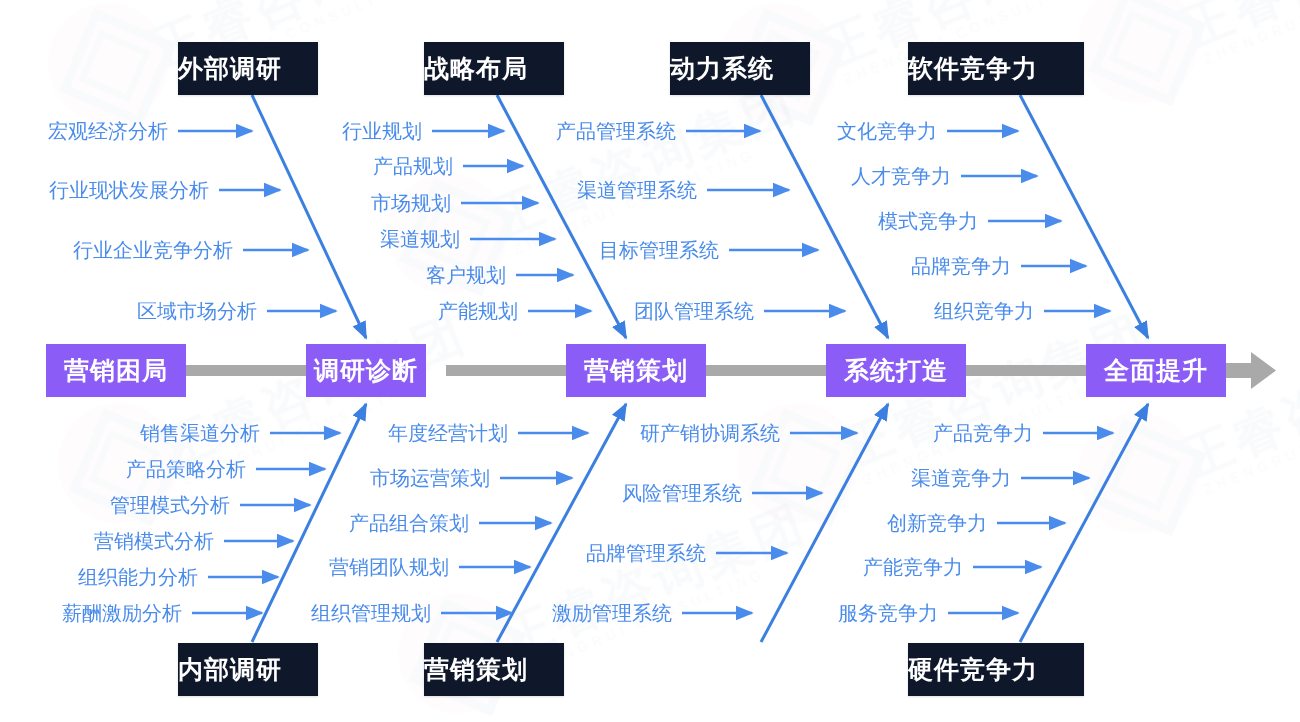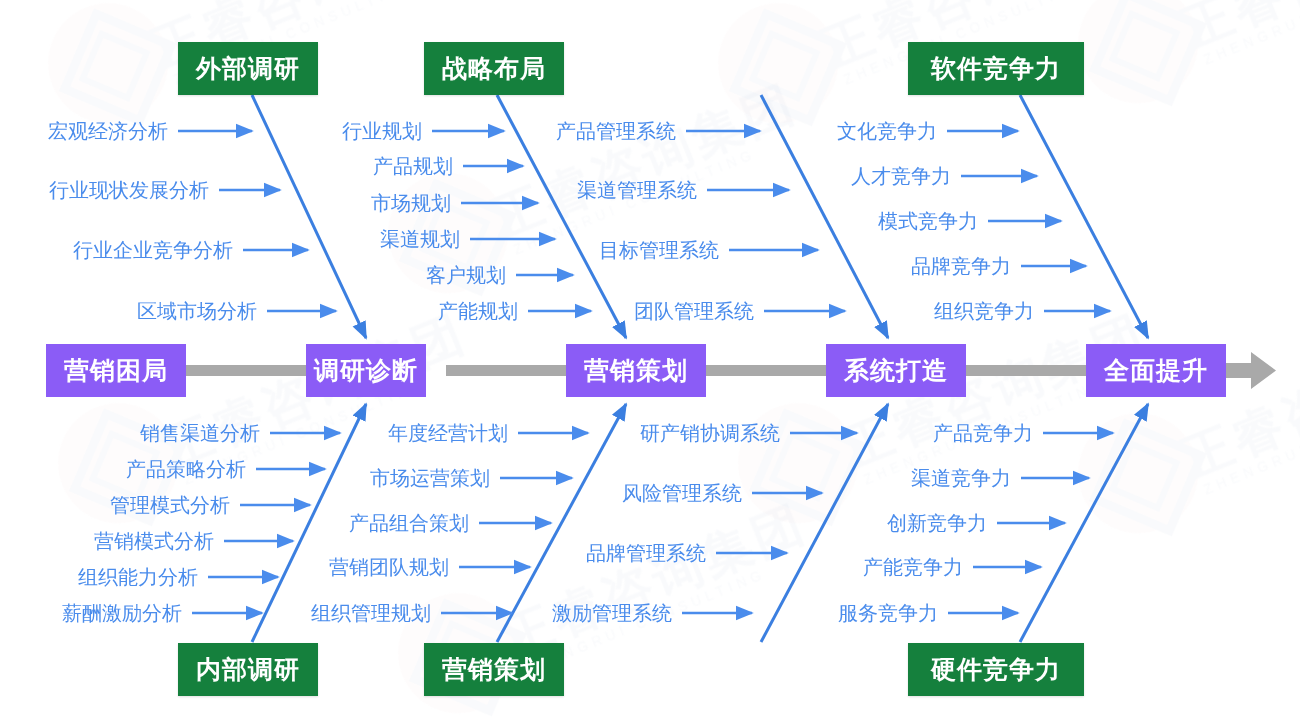--- a/index.html
+++ b/index.html
@@ -24,22 +24,22 @@
   .wm .wm-txt{position:absolute;left:86px;top:26px;white-space:nowrap;
       font-size:40px;font-weight:bold;color:#8fa3c4;letter-spacing:3px;}
   .wm .wm-sub{position:absolute;left:92px;top:74px;white-space:nowrap;
       font-size:11px;color:#8fa3c4;letter-spacing:4px;}
 
   
   #lines{position:absolute;left:0;top:0;width:1300px;height:722px;}
 
   
   .cat-box{
-    position:absolute;background:#15803d;color:#fff;
-    display:flex;align-items:center;justify-content:center;
+    position:absolute;background:#0f172a;color:#fff;
+    display:flex;align-items:center;justify-content:flex-start;
     font-size:25px;font-weight:bold;letter-spacing:1px;
     box-shadow:0 1px 2px rgba(0,0,0,.12);
   }
   .spine-box{
     position:absolute;background:#8b5cf6;color:#fff;
     display:flex;align-items:center;justify-content:center;
     font-size:25px;font-weight:bold;letter-spacing:1px;
   }
   .spine-bar{position:absolute;background:#a9a9a9;height:11px;}
 
@@ -237,20 +237,23 @@
   <div class="spine-box" style="left:1086px;top:344px;width:140px;height:53px;align-items:center;">
       <span>全面提升</span>
     </div>
 
   <div class="cat-box" style="left:178px;top:42px;width:140px;height:53px;">
       <span>外部调研</span>
     </div>
   <div class="cat-box" style="left:424px;top:42px;width:140px;height:53px;">
       <span>战略布局</span>
     </div>
+  <div class="cat-box" style="left:670px;top:42px;width:140px;height:53px;">
+      <span>动力系统</span>
+    </div>
   <div class="cat-box" style="left:908px;top:42px;width:176px;height:53px;">
       <span>软件竞争力</span>
     </div>
 
   <div class="cat-box" style="left:178px;top:643px;width:140px;height:53px;">
       <span>内部调研</span>
     </div>
   <div class="cat-box" style="left:424px;top:643px;width:140px;height:53px;">
       <span>营销策划</span>
     </div>

